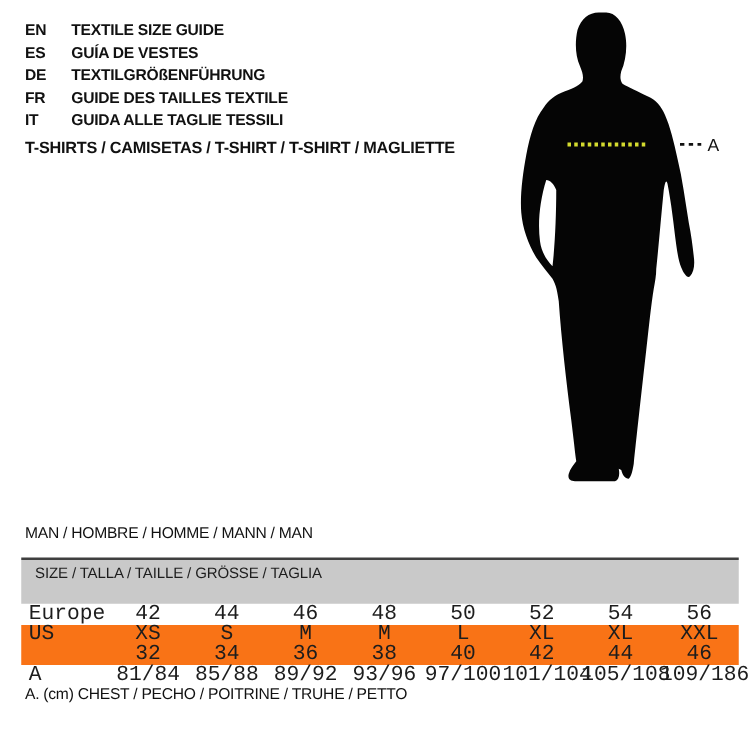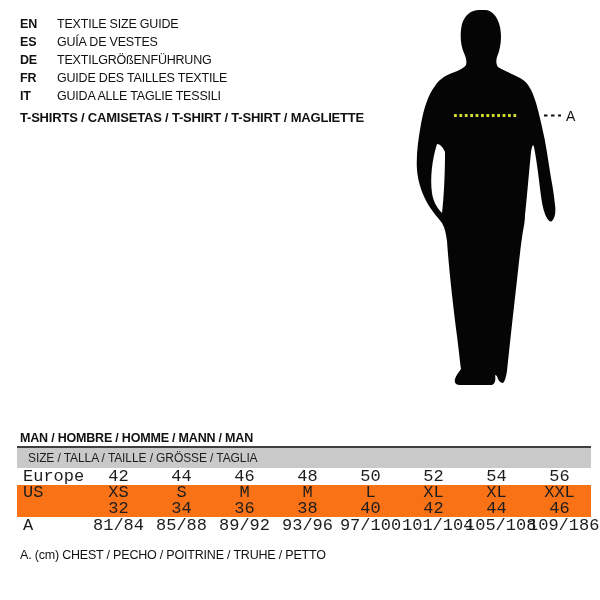--- a/index.html
+++ b/index.html
@@ -4,32 +4,32 @@
 <style>
   html,body{margin:0;padding:0;background:#fff;}
   .canvas{
     position:relative;width:600px;height:600px;background:#ffffff;overflow:hidden;
     font-family:"Liberation Sans",sans-serif;color:#111;
   }
   
   .lang-block{position:absolute;left:20px;top:15px;}
   .lang-row{display:flex;height:18px;line-height:18px;}
   .lang-code{width:37px;font-size:12.5px;font-weight:bold;letter-spacing:-0.2px;}
-  .lang-label{font-size:12.5px;font-weight:normal;letter-spacing:-0.2px;white-space:nowrap;}
+  .lang-label{font-size:12.5px;font-weight:bold;letter-spacing:-0.2px;white-space:nowrap;}
   
   .categories{position:absolute;left:20px;top:109px;}
   .cat-line{font-size:13px;font-weight:bold;letter-spacing:-0.2px;line-height:18.5px;white-space:nowrap;}
   
   .figure-wrap{position:absolute;left:405px;top:0;width:195px;height:400px;}
   
-  .section-title{position:absolute;left:20px;top:419px;font-size:12.5px;font-weight:bold;letter-spacing:-0.2px;margin-top:12px;}
+  .section-title{position:absolute;left:20px;top:419px;font-size:12.5px;font-weight:normal;letter-spacing:-0.2px;}
   
   .size-table{position:absolute;left:17px;top:446px;width:574px;border-top:2px solid #3f3f3f;}
   .thead{
-    height:20px;line-height:20px;background:#c9c9c9;
+    height:35px;line-height:20px;background:#c9c9c9;
     font-size:12px;padding-left:11px;color:#1d1d1d;letter-spacing:-0.1px;
   }
   .trow{display:flex;height:16px;line-height:16px;font-size:17px;color:#1d1d1d;font-family:Liberation Mono, monospace;}
   .trow.shade{background:#f97316;}
   .trow.tall{height:17px;line-height:17px;}
   .tlabel{width:70px;padding-left:6px;box-sizing:border-box;text-align:left;}
   .tcell{width:63px;text-align:center;}
   
   .footnote{position:absolute;left:20px;top:548px;font-size:12.5px;font-weight:normal;letter-spacing:-0.2px;}
 </style>

